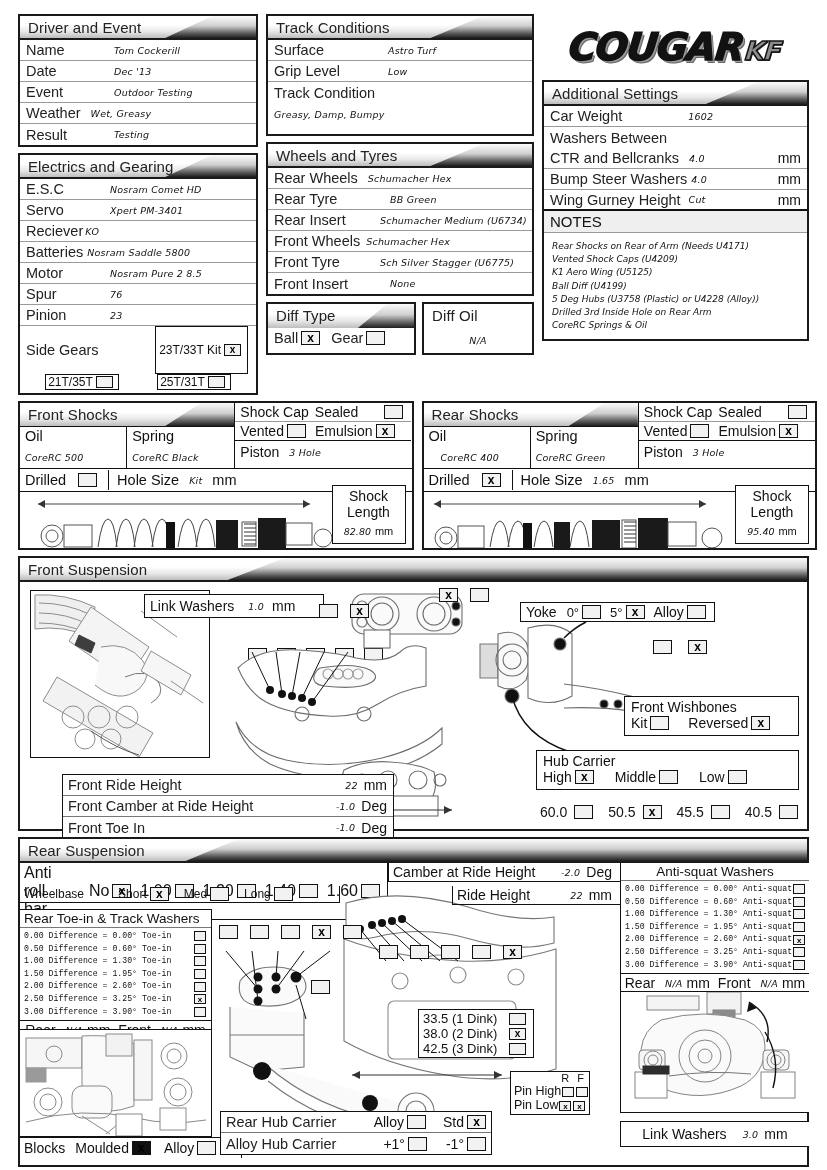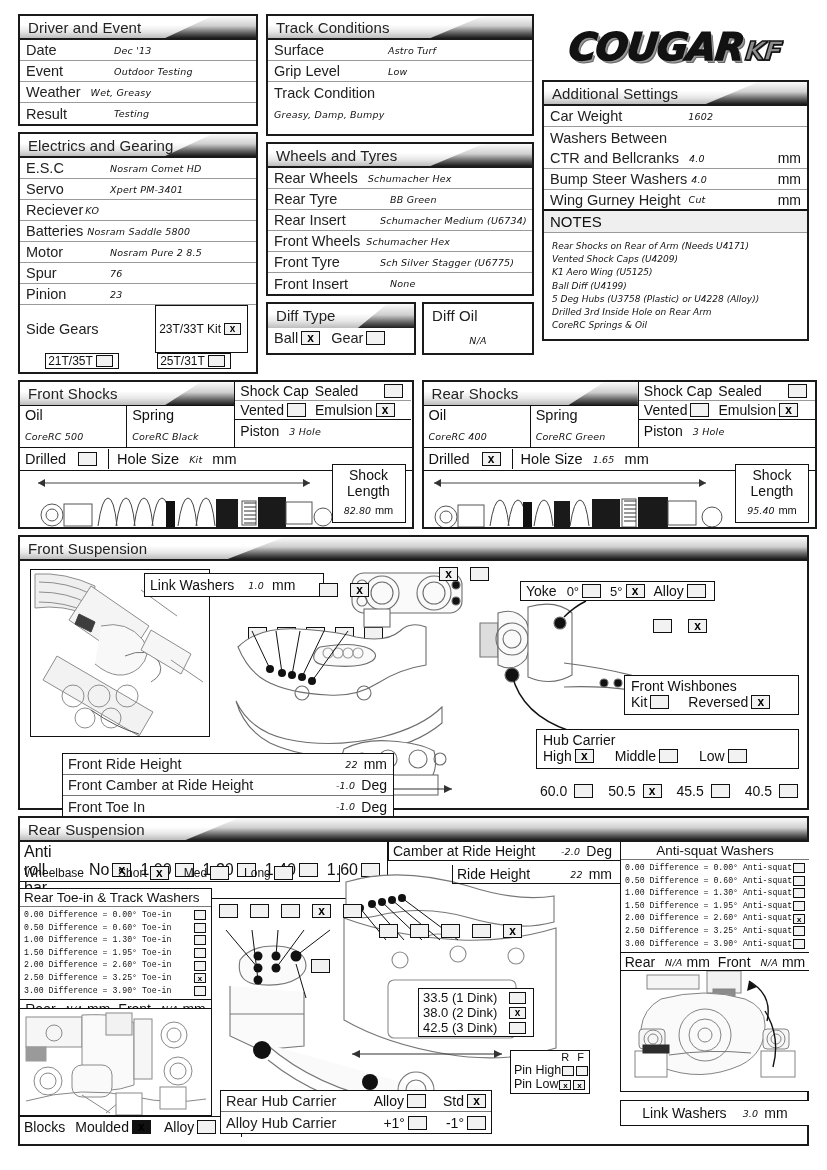--- a/index.html
+++ b/index.html
@@ -135,20 +135,24 @@
 <div class="page">
 
   <div class="top">
 
     <div class="col-a">
 
       <div class="panel">
         <div class="panel-hdr">
           <div class="wedge"></div>
           <div class="ttl">Driver and Event</div>
+        </div>
+        <div class="row">
+          <span class="lbl" style="width:78px">Name</span>
+          <span class="val">Tom Cockerill</span>
         </div>
         <div class="row">
           <span class="lbl" style="width:78px">Date</span>
           <span class="val">Dec '13</span>
         </div>
         <div class="row">
           <span class="lbl" style="width:78px">Event</span>
           <span class="val">Outdoor Testing</span>
         </div>
         <div class="row">
@@ -429,21 +433,21 @@
     <div class="panel shock">
       <div style="display:flex;">
         <div style="width:55%;border-right:1.6px solid #111;">
           <div class="panel-hdr" style="border-bottom:1.6px solid #111;">
             <div class="wedge" style="width:52%"></div>
             <div class="ttl">Rear Shocks</div>
           </div>
           <div style="display:flex;">
             <div style="width:50%;border-right:1.6px solid #111;">
               <div style="font-size:14.5px;padding:1px 5px;">Oil</div>
-              <div style="padding:2px 5px 3px;"><span class="val" style="margin-left:0">CoreRC 400</span></div>
+              <div style="padding:2px 5px 3px;"><span class="val" style="margin-left:12px">CoreRC 400</span></div>
             </div>
             <div style="width:50%;">
               <div style="font-size:14.5px;padding:1px 5px;">Spring</div>
               <div style="padding:2px 5px 3px;"><span class="val" style="margin-left:0">CoreRC Green</span></div>
             </div>
           </div>
         </div>
         <div style="width:45%;">
           <div class="cap-line" style="border-bottom:1px solid #999;">
             <span>Shock Cap</span>

